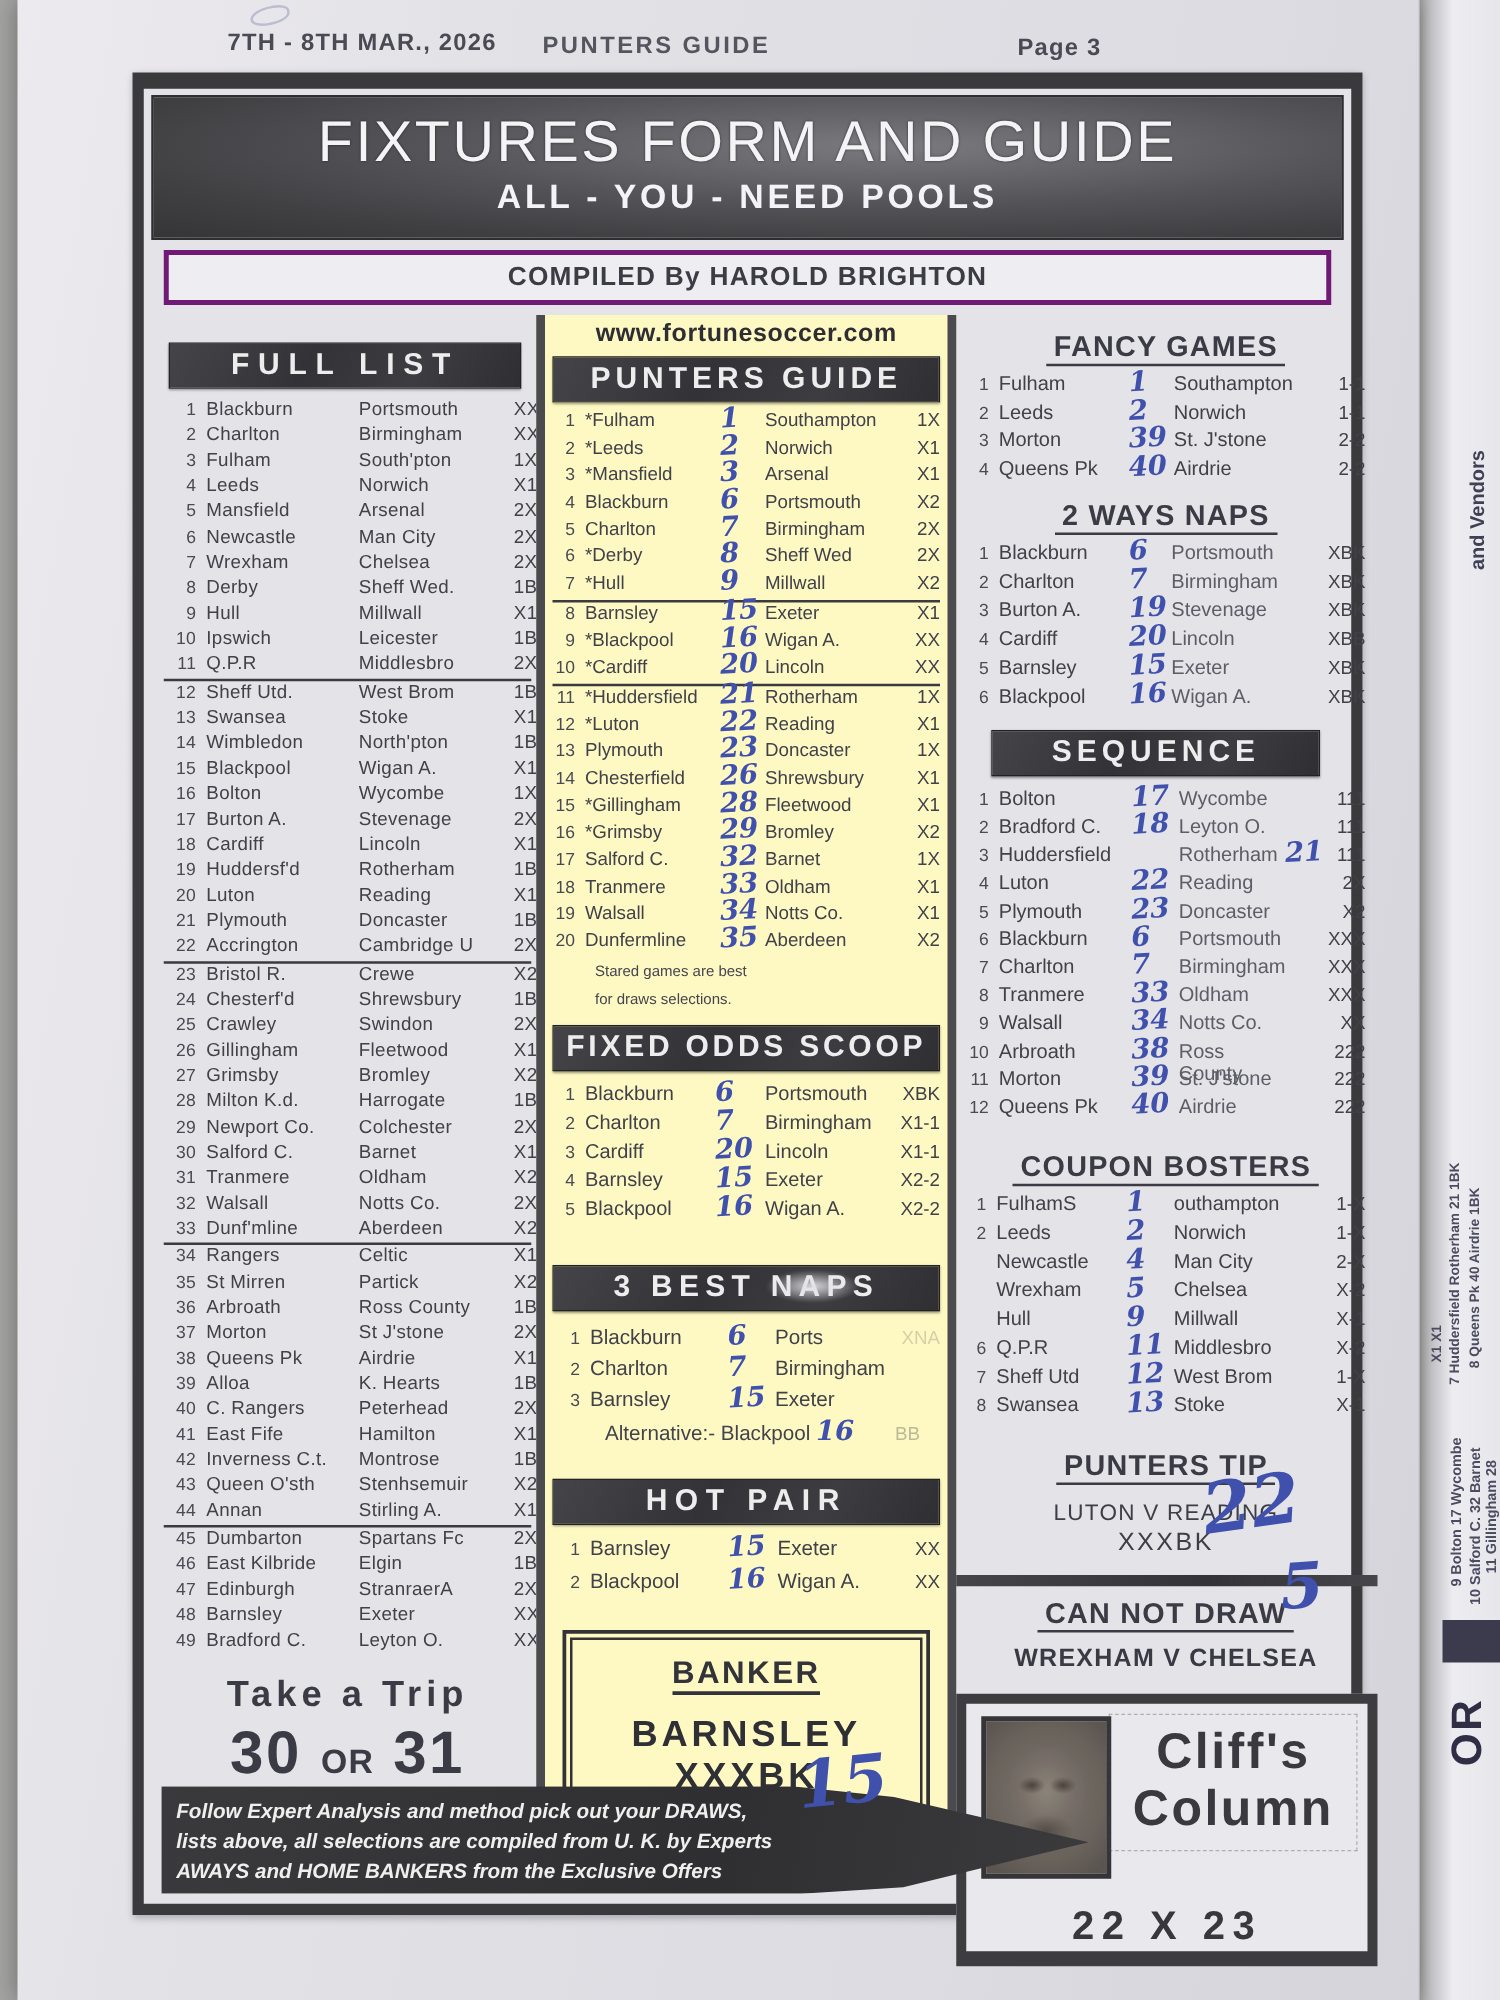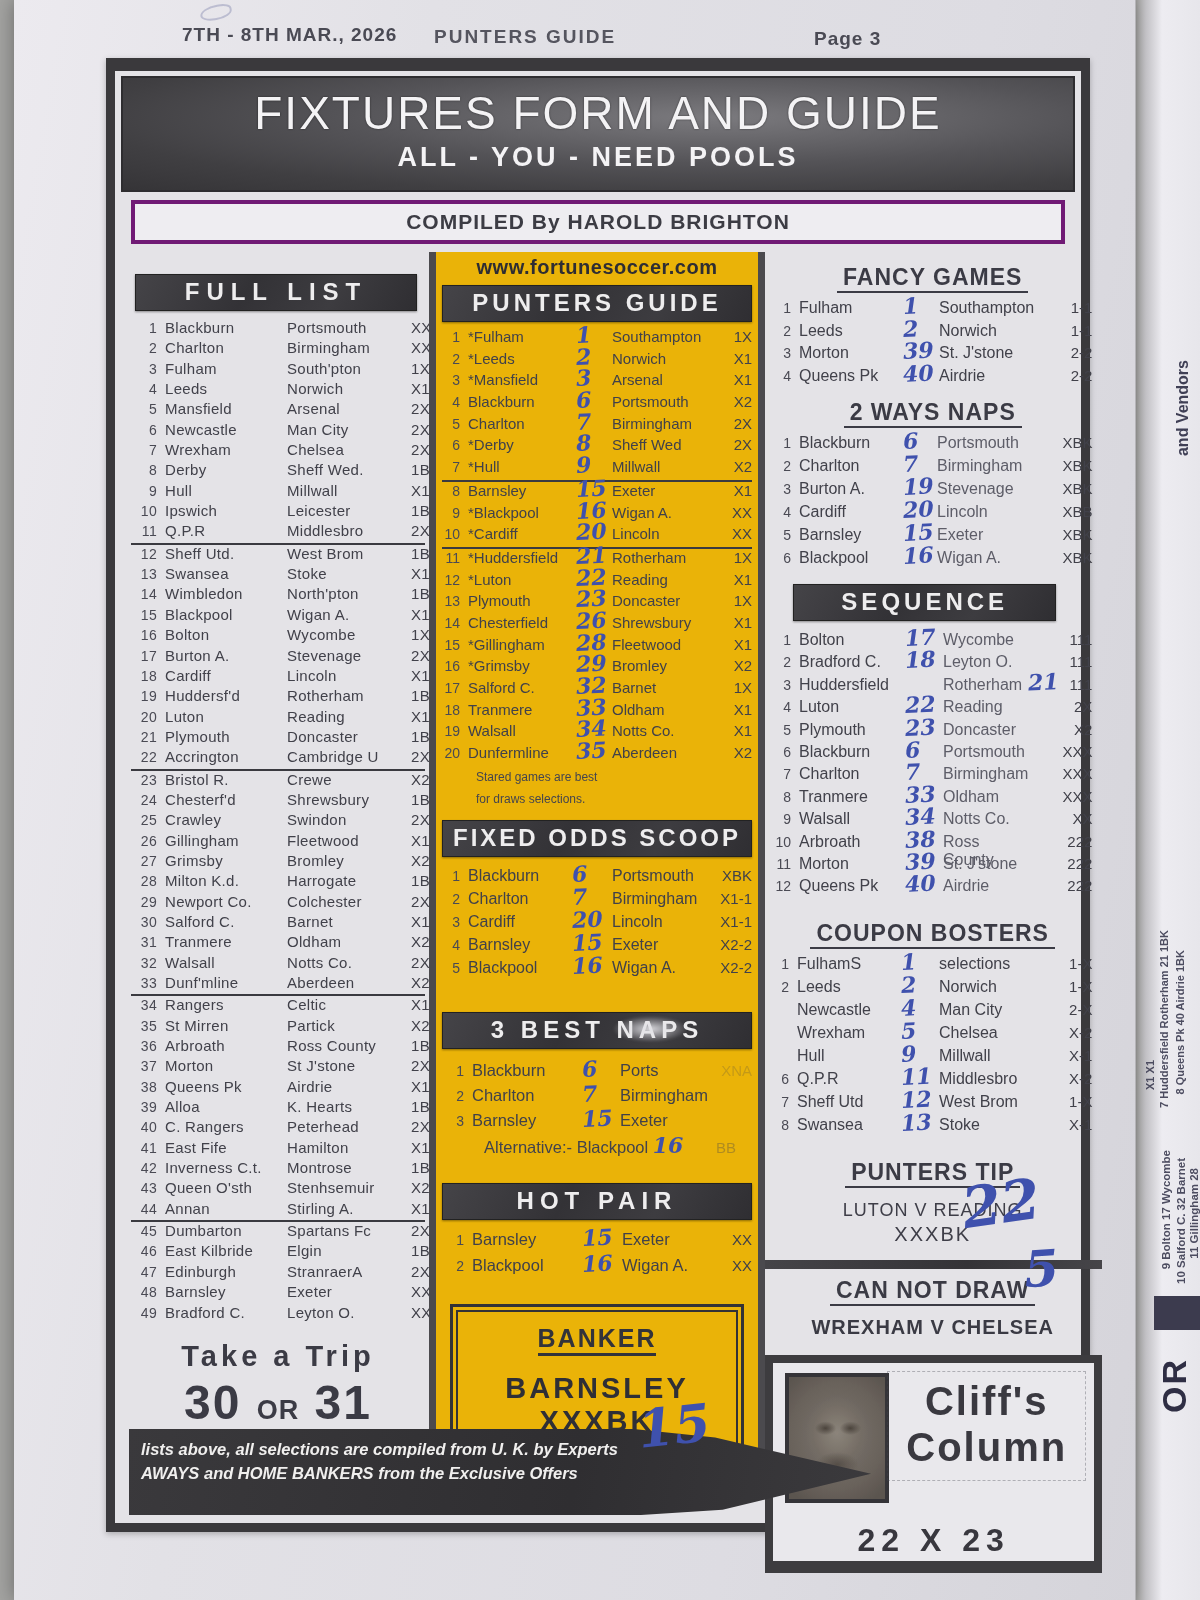--- a/index.html
+++ b/index.html
@@ -21,21 +21,21 @@
     background:radial-gradient(ellipse at 62% 35%,#7b7a7e 0%,#545357 45%,#403f42 75%,#353437 100%);
     border:2px solid #2e2d30;}
   .masthead .t1{font-size:46px;font-weight:normal;letter-spacing:2px;padding-top:8px;text-shadow:0 0 2px rgba(0,0,0,.6);}
   .masthead .t2{font-size:27px;font-weight:bold;letter-spacing:3px;margin-top:2px;}
   .compiled{margin:8px 16px 0 16px;border:4px solid #701a75;background:#eeedf1;color:#3c3c44;
     text-align:center;font-size:21px;font-weight:bold;letter-spacing:1px;padding:6px 0;}
   
   .cols{display:flex;margin-top:8px;height:1218px;}
   .col1{width:314px;padding:0 4px 0 16px;box-sizing:border-box;}
   .col2{width:356px;border-left:7px solid #4b4a4e;border-right:7px solid #4b4a4e;
-    padding:0 6px;box-sizing:border-box;background:#eab308;}
+    padding:0 6px;box-sizing:border-box;background:#fef9c3;}
   .col3{flex:1;padding:0 10px 0 8px;box-sizing:border-box;}
   
   .banner{position:relative;background:linear-gradient(120deg,#454448 0%,#333236 40%,#3d3c40 70%,#2f2e32 100%);
     color:#eeedee;font-weight:bold;text-align:center;letter-spacing:4px;font-size:24px;
     padding:3px 0 4px 0;border:1px solid #222;box-shadow:0 1px 2px rgba(0,0,0,.4);}
   .banner.smudged::after{content:"";position:absolute;right:64px;top:3px;width:74px;height:26px;
     background:radial-gradient(rgba(225,224,229,.95),rgba(225,224,229,0) 72%);filter:blur(1px);}
   .uhead{color:#3b3b45;font-weight:bold;font-size:23px;letter-spacing:1px;text-align:center;margin:0 auto;}
   .uhead span{border-bottom:2px solid #3b3b45;padding:0 6px 1px 6px;}
   
@@ -977,21 +977,21 @@
           </div>
 
         <div class="uhead" style="margin-top:20px;">
           <span>COUPON  BOSTERS</span></div>
         <div style="margin-top:8px;">
 
             <div class="row cb-row">
               <span class="c-num">1</span>
               <span class="c-home">FulhamS</span>
               <span class="hand">1</span>
-              <span class="c-away">selections</span>
+              <span class="c-away">outhampton</span>
               <span class="c-code">1-X</span>
             </div>
 
             <div class="row cb-row">
               <span class="c-num">2</span>
               <span class="c-home">Leeds</span>
               <span class="hand">2</span>
               <span class="c-away">Norwich</span>
               <span class="c-code">1-X</span>
             </div>
@@ -1066,20 +1066,21 @@
           <div class="cname">
             <span>Cliff's</span><br>
             <span>Column</span>
           </div>
           <div class="pair">22 X 23</div>
         </div>
       </div>
     </div>
 
     <div class="footer">
+      <div>Follow Expert Analysis and method pick out  your DRAWS,</div>
       <div>lists  above, all selections are compiled from U. K. by Experts</div>
       <div>AWAYS and HOME BANKERS from the Exclusive Offers</div>
     </div>
   </div>
 </div>
 
 <div class="edge">
   <span class="frag f0">and Vendors</span>
   <span class="frag f1">7  Huddersfield Rotherham 21  1BK</span>
   <span class="frag f2">8  Queens Pk 40 Airdrie    1BK</span>

